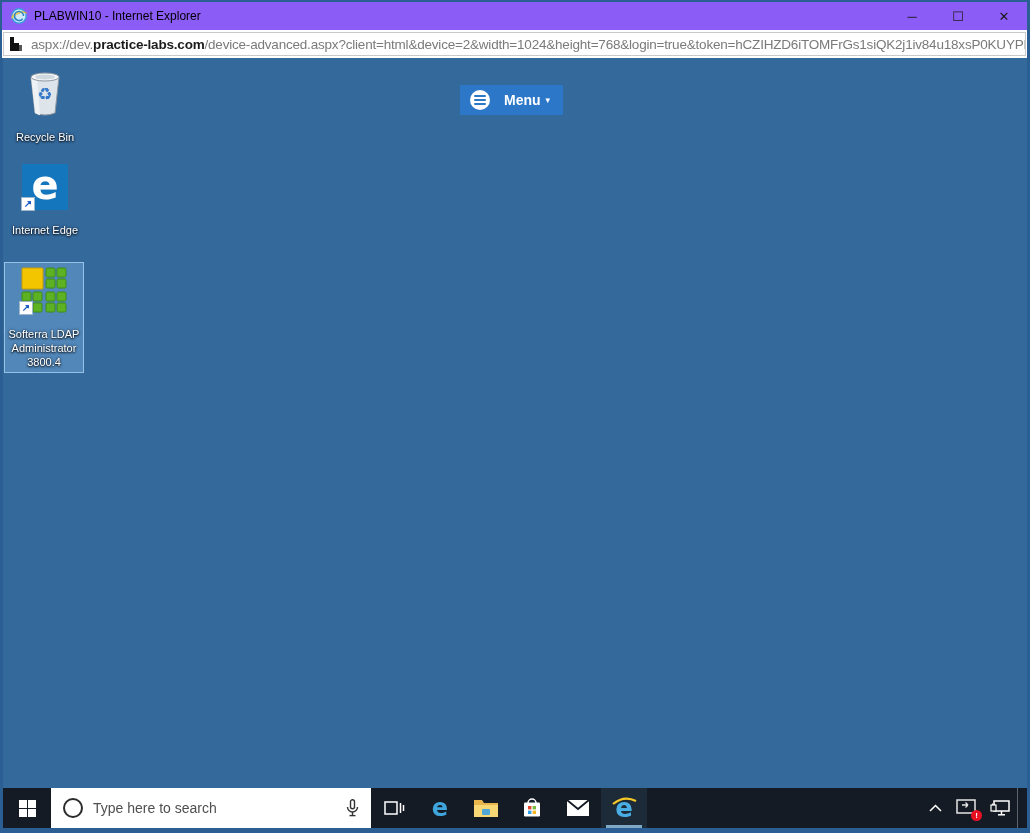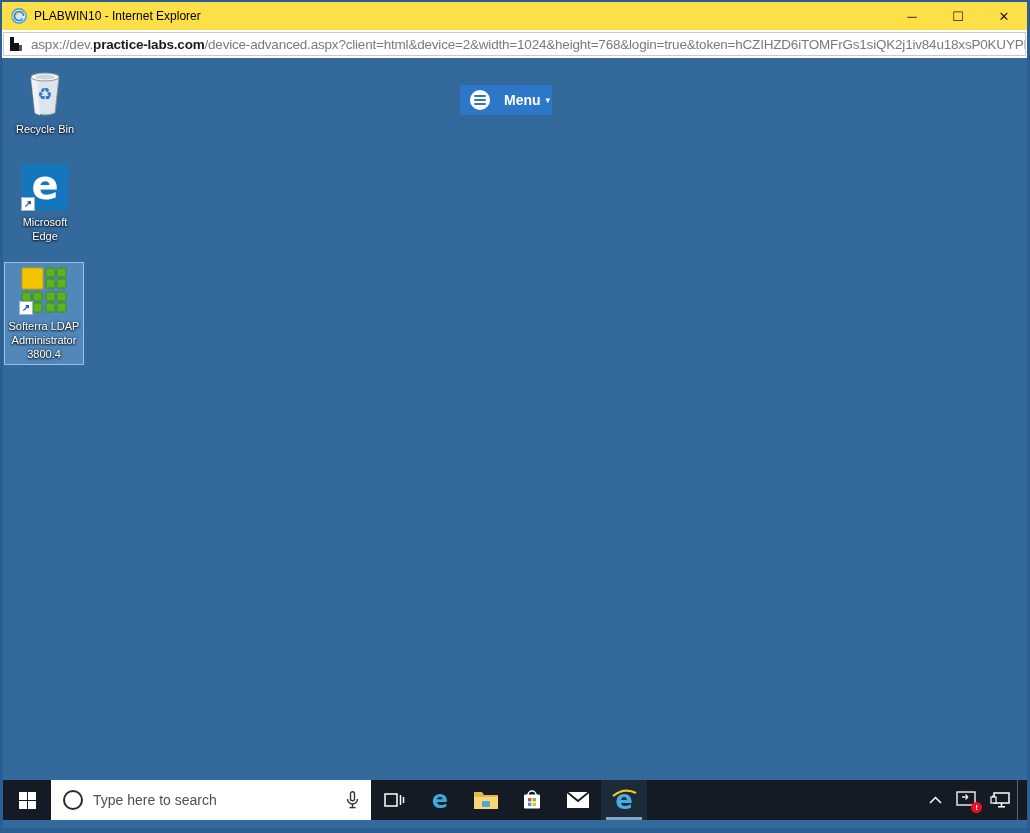--- a/index.html
+++ b/index.html
@@ -1,67 +1,67 @@
 <!DOCTYPE html>
 <html><head>
 <meta charset="utf-8">
 <style>
   * { margin:0; padding:0; box-sizing:border-box; }
   html,body { width:1030px; height:833px; overflow:hidden; }
   body { background:#2B5E93; font-family:"Liberation Sans", sans-serif; position:relative; }
 
   
-  .titlebar { position:absolute; left:2px; top:2px; width:1025px; height:28px; background:#fde047;
+  .titlebar { position:absolute; left:2px; top:2px; width:1025px; height:28px; background:#8b5cf6;
               display:flex; align-items:center; }
   .titlebar .favicon { width:18px; height:18px; margin-left:8px; }
   .titlebar .title { font-size:12px; color:#000; margin-left:6px; flex:1; }
   .win-controls { display:flex; height:100%; }
   .win-btn { width:46px; height:100%; display:flex; align-items:center; justify-content:center;
              font-size:13px; color:#1a1a1a; cursor:default; }
 
   .addressbar { position:absolute; left:2px; top:30px; width:1025px; height:28px; background:#fff; }
   .url-box { position:absolute; left:1px; right:1px; top:2px; bottom:2px; border:1px solid #c9c9c9;
              display:flex; align-items:center; padding:0 5px; overflow:hidden; }
   .url-text { font-size:13.5px; white-space:nowrap; color:#7a7a7a; letter-spacing:-0.2px; }
   .url-text .domain { color:#1b1b1b; font-weight:bold; }
   .site-icon { width:15px; height:16px; margin-right:7px; flex:none; }
 
   
   .desktop { position:absolute; left:3px; top:58px; width:1024px; height:770px;
              background:#34699C; overflow:hidden; }
 
   
   .menu-btn { position:absolute; left:457px; top:27px; height:30px; background:#2D77C9;
-              display:flex; align-items:center; padding:0 2px 0 10px; cursor:pointer; }
+              display:flex; align-items:center; padding:0 13px 0 10px; cursor:pointer; }
   .menu-circle { width:20px; height:20px; border-radius:50%; background:#fff; position:relative; flex:none; }
   .menu-circle i { position:absolute; left:4px; right:4px; height:2px; background:#2D77C9; border-radius:1px; }
   .menu-circle i:nth-child(1){ top:5px; } .menu-circle i:nth-child(2){ top:9px; } .menu-circle i:nth-child(3){ top:13px; }
   .menu-label { color:#fff; font-weight:bold; font-size:14px; margin-left:14px; }
   .menu-caret { color:#fff; font-size:9px; margin-left:5px; }
 
   
   .dicon { position:absolute; display:flex; flex-direction:column; align-items:center; cursor:pointer;
            padding:3px 2px; }
-  .dicon .label { margin-top:6px; font-size:11px; color:#fff; text-align:center; line-height:1.25;
+  .dicon .label { margin-top:14px; font-size:11px; color:#fff; text-align:center; line-height:1.25;
                   text-shadow:0 1px 2px rgba(0,0,0,.95), 0 0 3px rgba(0,0,0,.7); }
   .dicon-recycle { left:6px; top:8px; width:72px; }
   .dicon-edge    { left:6px; top:103px; width:72px; }
   .dicon-softerra{ left:1px; top:204px; width:80px;
                    background:rgba(110,165,213,.50); border:1px solid rgba(175,212,243,.75); }
   .edge-tile { width:46px; height:46px; background:#1476BC; position:relative;
                display:flex; align-items:center; justify-content:center; }
   .edge-tile .e { color:#fff; font-size:40px; font-weight:bold; font-family:"DejaVu Sans",sans-serif;
                   line-height:1; margin-top:-4px; }
   .shortcut { position:absolute; left:-1px; bottom:-1px; width:14px; height:14px; background:#fff;
               border:1px solid #9db6c9; display:flex; align-items:center; justify-content:center; }
   .shortcut span { color:#1b5cc7; font-size:10px; font-weight:bold; line-height:1; }
   .soft-tile { width:48px; height:48px; position:relative; }
 
   
-  .taskbar { position:absolute; left:0; bottom:8px; width:1024px; height:40px; background:#141B24;
+  .taskbar { position:absolute; left:0; bottom:0; width:1024px; height:40px; background:#141B24;
              display:flex; align-items:stretch;justify-content:flex-end; }
   .tb-btn { width:46px; display:flex; align-items:center; justify-content:center; position:relative; cursor:pointer; }
   .tb-start { width:48px; }
   .tb-active { background:#1d2a38; }
   .tb-active .underline { position:absolute; left:5px; right:5px; bottom:0; height:3px; background:#7FA8C6; }
   .searchbox { width:320px; background:#fff; display:flex; align-items:center; cursor:text; flex:none; }
   .search-circle { width:20px; height:20px; border:2px solid #2b2b2b; border-radius:50%; margin:0 10px 0 12px; flex:none; }
   .search-ph { font-size:14px; color:#4f4f4f; flex:1; }
   .mic { margin:0 12px; flex:none; }
   .tray { margin-left:auto; display:flex; align-items:center; padding-right:4px; }
@@ -121,21 +121,21 @@
     <div class="label">Recycle Bin</div>
   </div>
 
   <div class="dicon dicon-edge">
     <div class="edge-tile">
       <span class="e">e</span>
       <div class="shortcut">
           <span>↗</span>
         </div>
     </div>
-    <div class="label">Microsoft Edge</div>
+    <div class="label">Internet Edge</div>
   </div>
 
   <div class="dicon dicon-softerra">
     <div class="soft-tile">
       <svg width="48" height="48" viewBox="0 0 48 48">
         <rect x="2" y="2" width="21" height="21" rx="1" fill="#F2C500" stroke="#C79E00" stroke-width="1"></rect>
         <g fill="#5CB223" stroke="#3F8C12" stroke-width="1">
           <rect x="26" y="2" width="9" height="9" rx="1.5"></rect>
             <rect x="37" y="2" width="9" height="9" rx="1.5"></rect>
           <rect x="26" y="13" width="9" height="9" rx="1.5"></rect>

